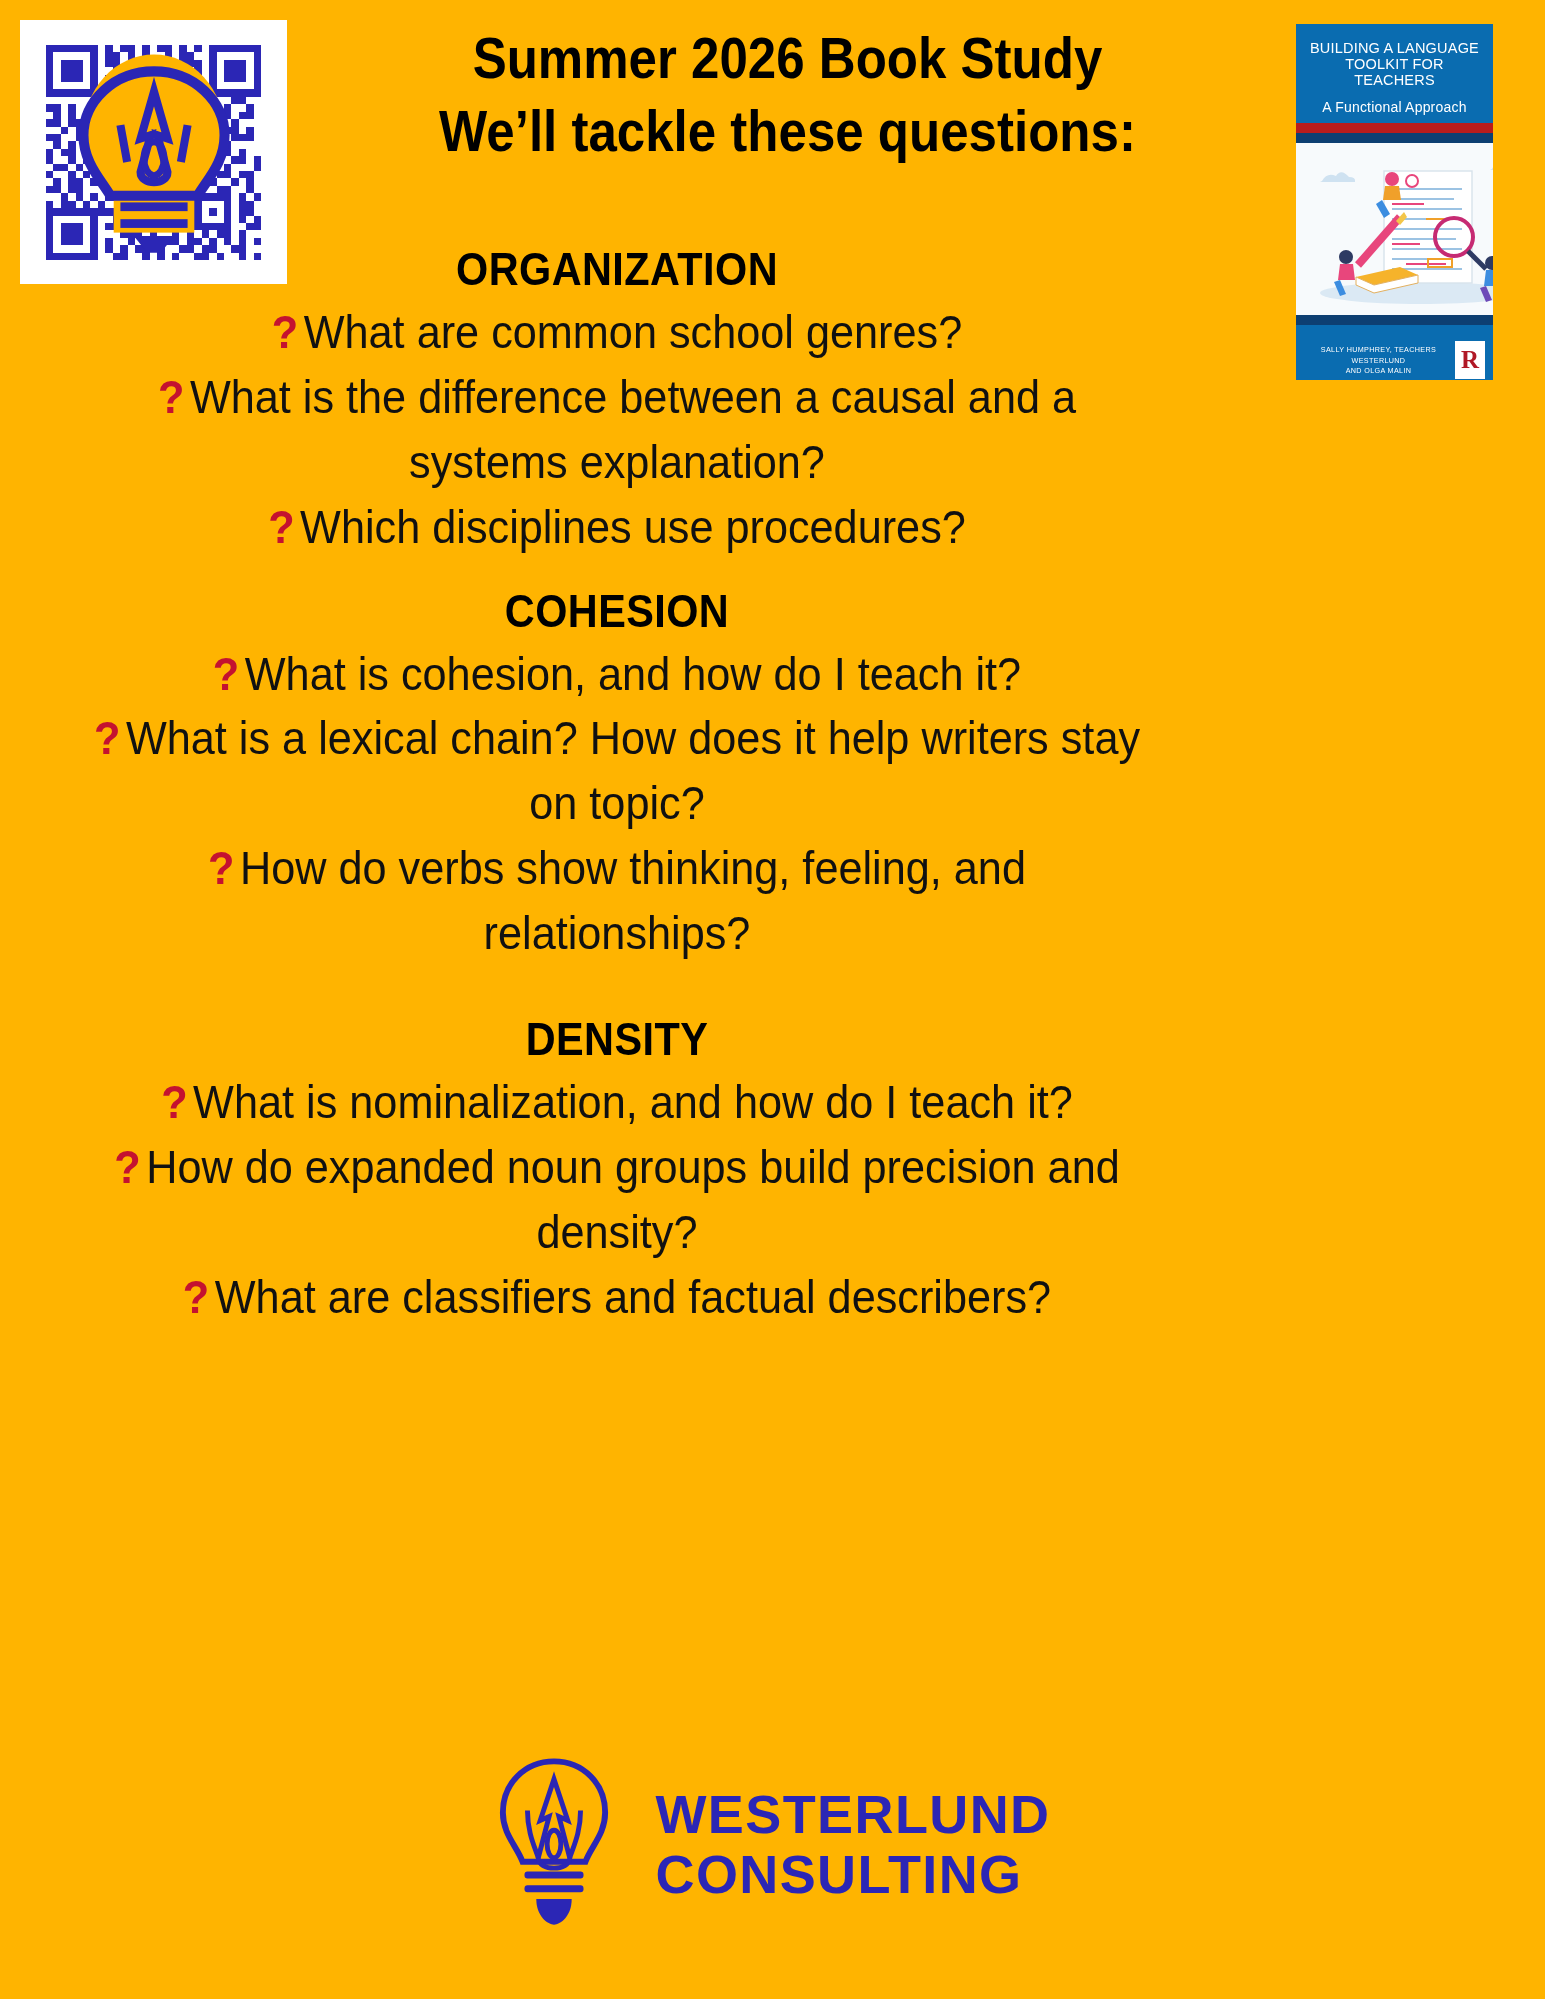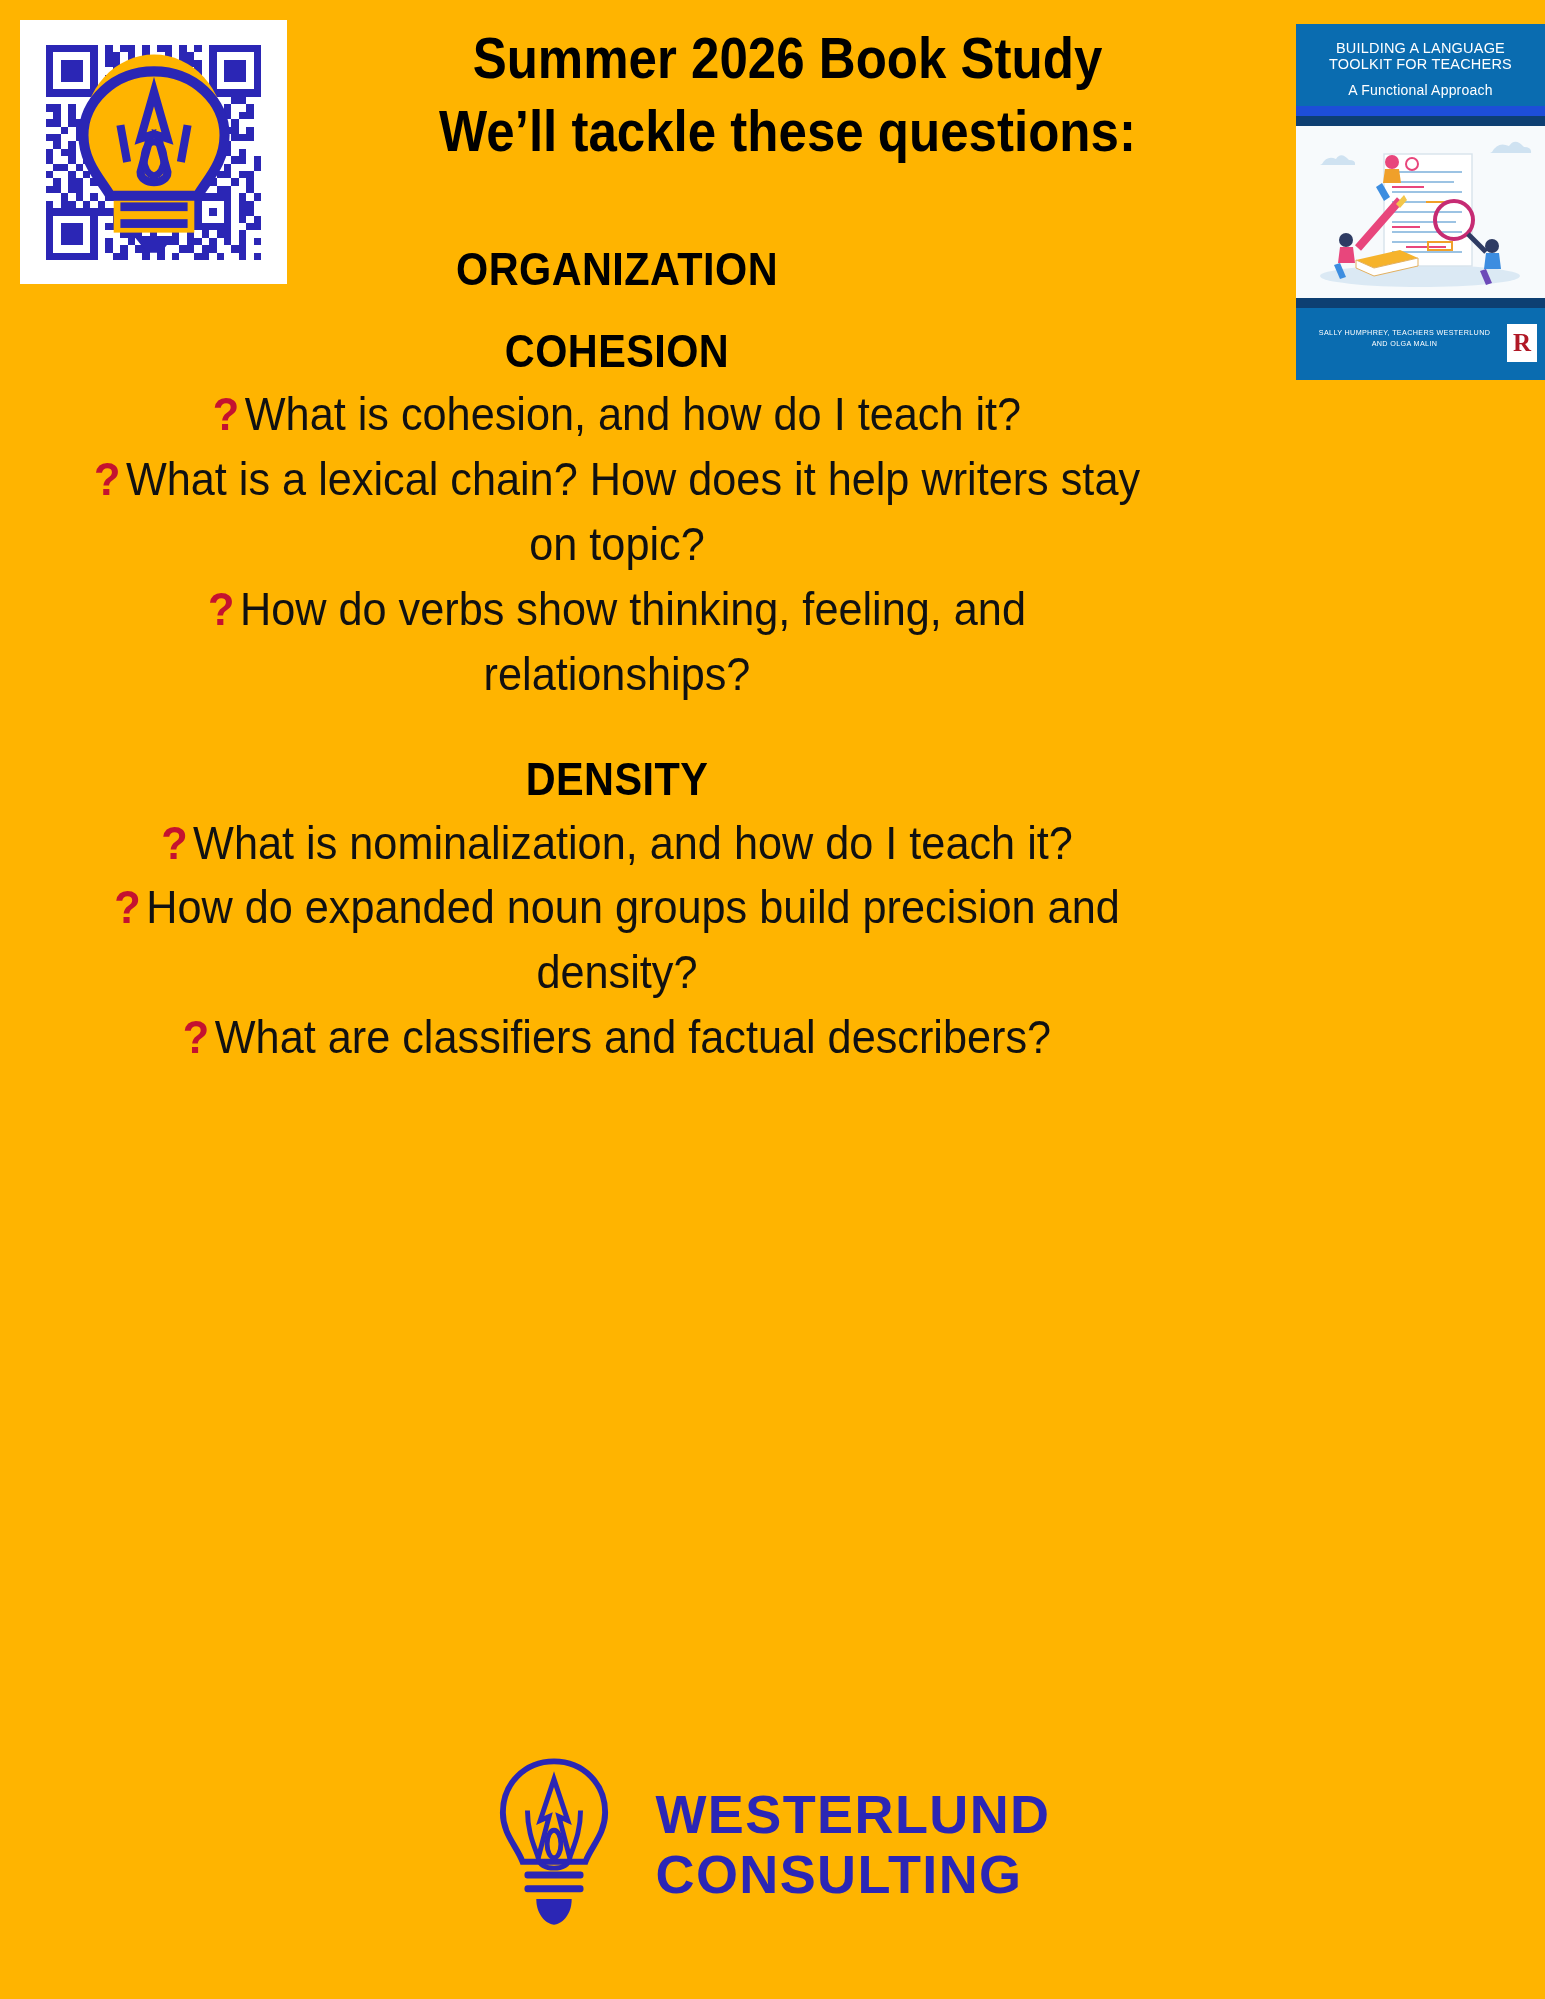--- a/index.html
+++ b/index.html
@@ -40,23 +40,23 @@
     transform: translate(-50%, -50%);
     width: 58px;
     height: 58px;
   }
 
   
   .book {
     position: absolute;
     left: 1296px;
     top: 24px;
-    width: 249px;
+    width: 197px;
     height: 356px;
-    background: #1d4ed8;
+    background: #b91c1c;
     overflow: hidden;
   }
   .book-top {
     background: #0a6cb0;
     padding: 16px 10px 8px 10px;
     text-align: center;
   }
   .book-title {
     color: #ffffff;
     font-size: 14.5px;
@@ -550,20 +550,25 @@
   </div>
 </div>
 
 <div class="poster-title">Summer 2026 Book Study
 We’ll tackle these questions:</div>
 
 <div class="content">
 
   <div class="section sec-org">
     <div class="section-heading">ORGANIZATION</div>
+    <ul class="q-list">
+      <li class="q-item"><span class="q-mark">?</span><span>What are common school genres?</span></li>
+      <li class="q-item"><span class="q-mark">?</span><span>What is the difference between a causal and a systems explanation?</span></li>
+      <li class="q-item"><span class="q-mark">?</span><span>Which disciplines use procedures?</span></li>
+    </ul>
   </div>
 
   <div class="section sec-coh">
     <div class="section-heading">COHESION</div>
     <ul class="q-list">
       <li class="q-item"><span class="q-mark">?</span><span>What is cohesion, and how do I teach it?</span></li>
       <li class="q-item"><span class="q-mark">?</span><span>What is a lexical chain? How does it help writers stay on topic?</span></li>
       <li class="q-item"><span class="q-mark">?</span><span>How do verbs show thinking, feeling, and relationships?</span></li>
     </ul>
   </div>

